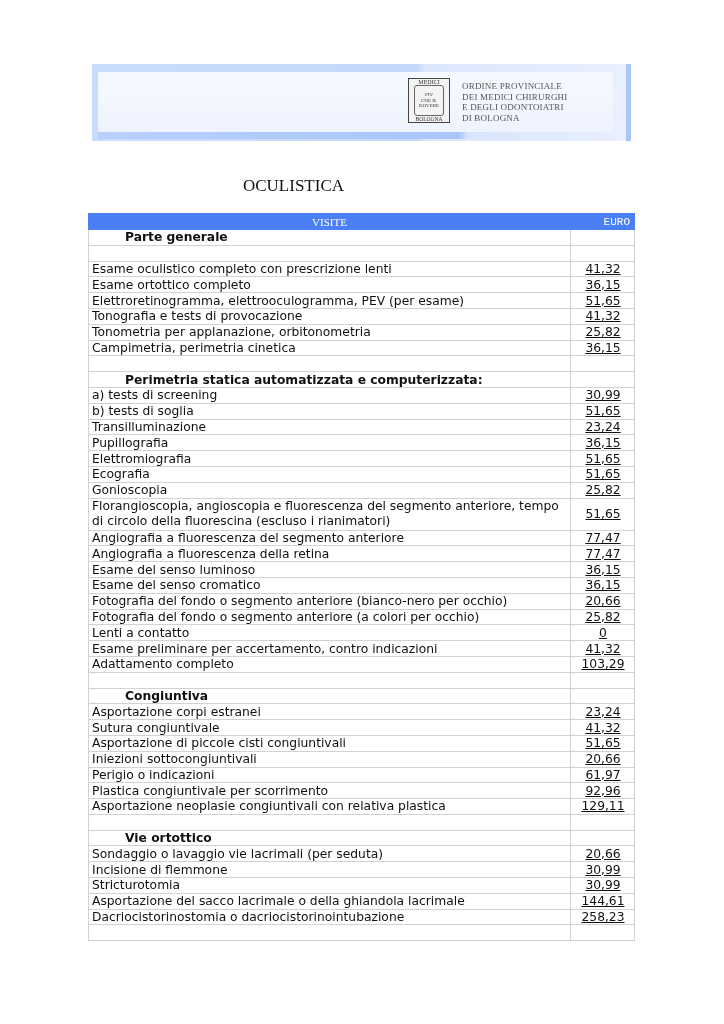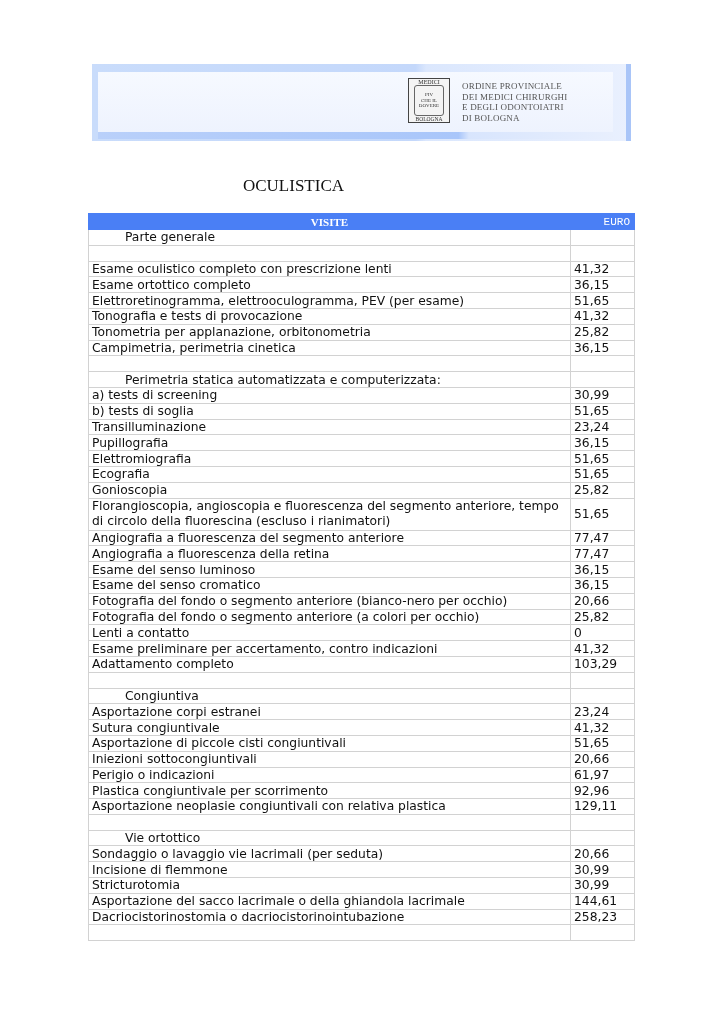--- a/index.html
+++ b/index.html
@@ -49,29 +49,29 @@
     border-collapse: collapse; table-layout: fixed;
     font-family: "DejaVu Sans", sans-serif; font-size: 12.3px; color: #111;
   }
   table.tariff col.c1 { width: 482px; }
   table.tariff col.c2 { width: 64px; }
   table.tariff th {
     background: #4a7ff5; color: #ffffff; font-weight: normal;
     font-family: "Liberation Serif", serif; font-size: 11px;
     height: 15px; padding: 0 4px; border: 1px solid #4a7ff5;
   }
-  table.tariff th.h1 { text-align: center; font-weight: bold; }
+  table.tariff th.h1 { text-align: center; }
   table.tariff th.h2 { text-align: right; font-family: Liberation Mono, monospace; }
   table.tariff td {
     border: 1px solid #d2d2d2; padding: 0 2px 0 3px; height: 14.8px; line-height: 14px;
     white-space: nowrap; overflow: hidden; vertical-align: middle;
   }
-  table.tariff td.v { text-align: left; }
+  table.tariff td.v { text-align: center; text-decoration: underline; }
   table.tariff td.wrap { white-space: normal; line-height: 15.5px; }
-  table.tariff tr.section td.d { font-weight: normal; padding-left: 36px; }
+  table.tariff tr.section td.d { font-weight: bold; padding-left: 36px; }
 </style>
 </head>
 <body>
 
 <div class="banner">
   <div class="inner"></div>
   <div class="bottom-strip"></div>
   <div class="right-bar"></div>
   <div class="logo-seal">
     <div class="ring"></div>

